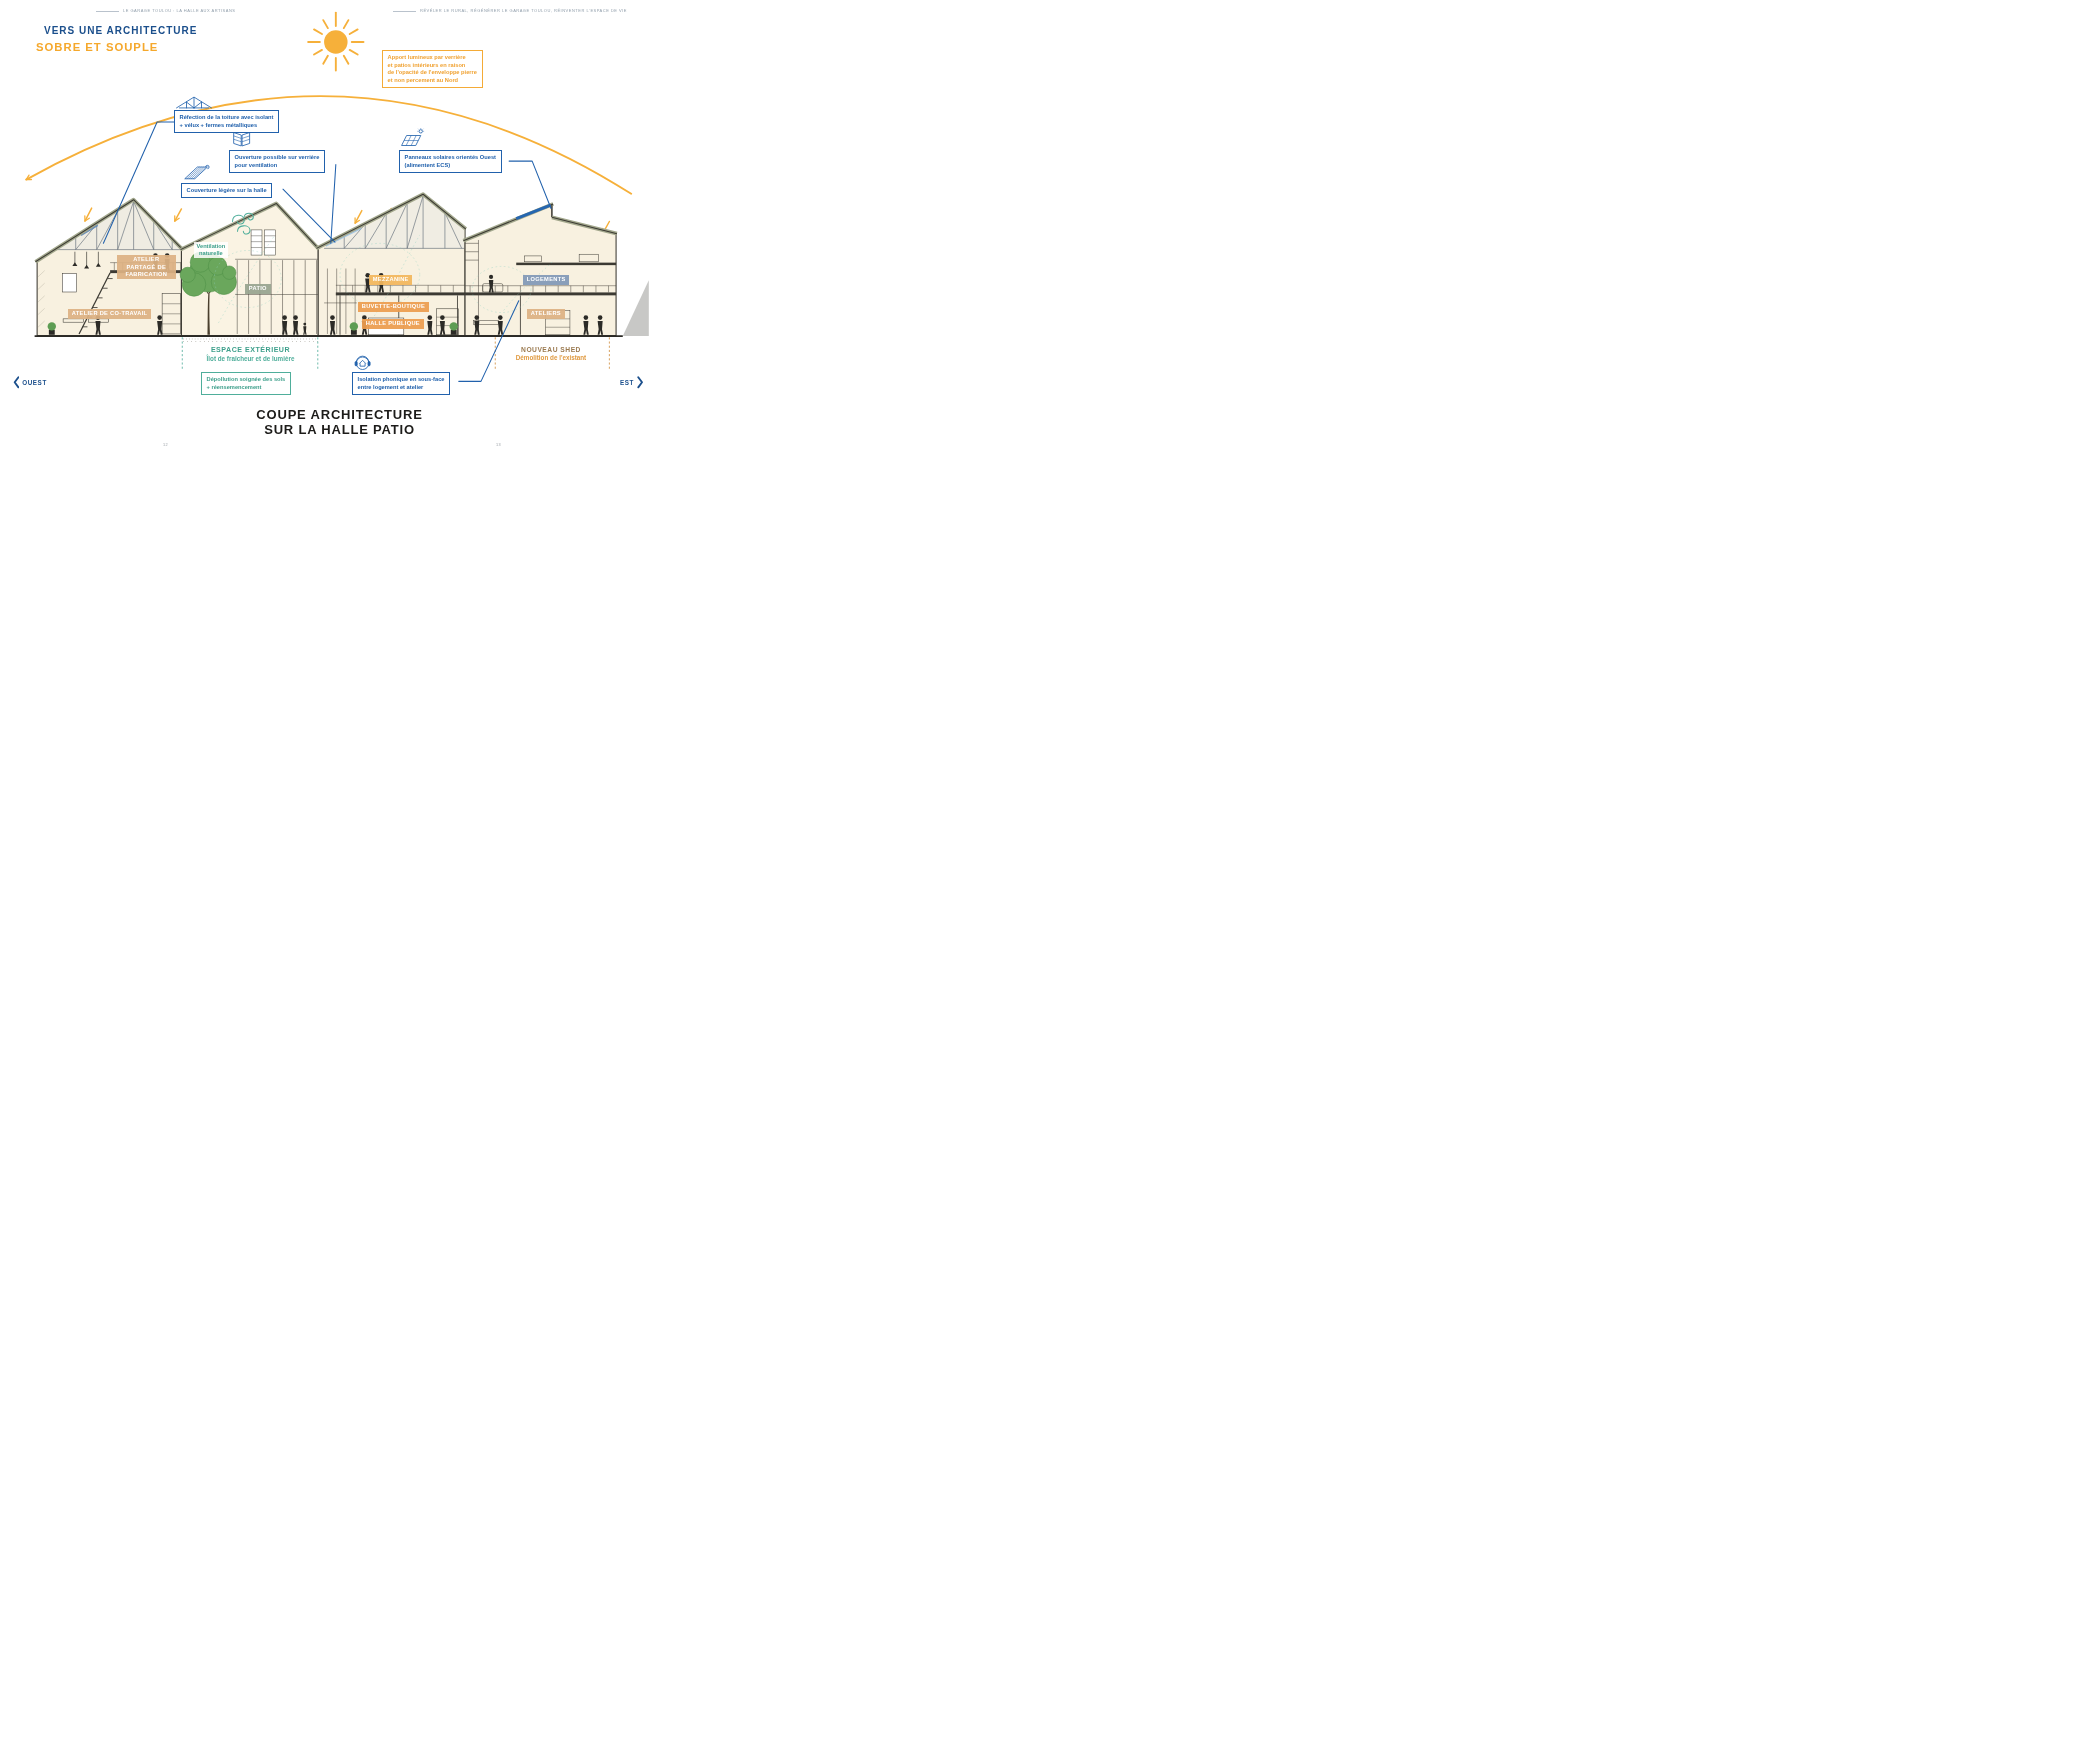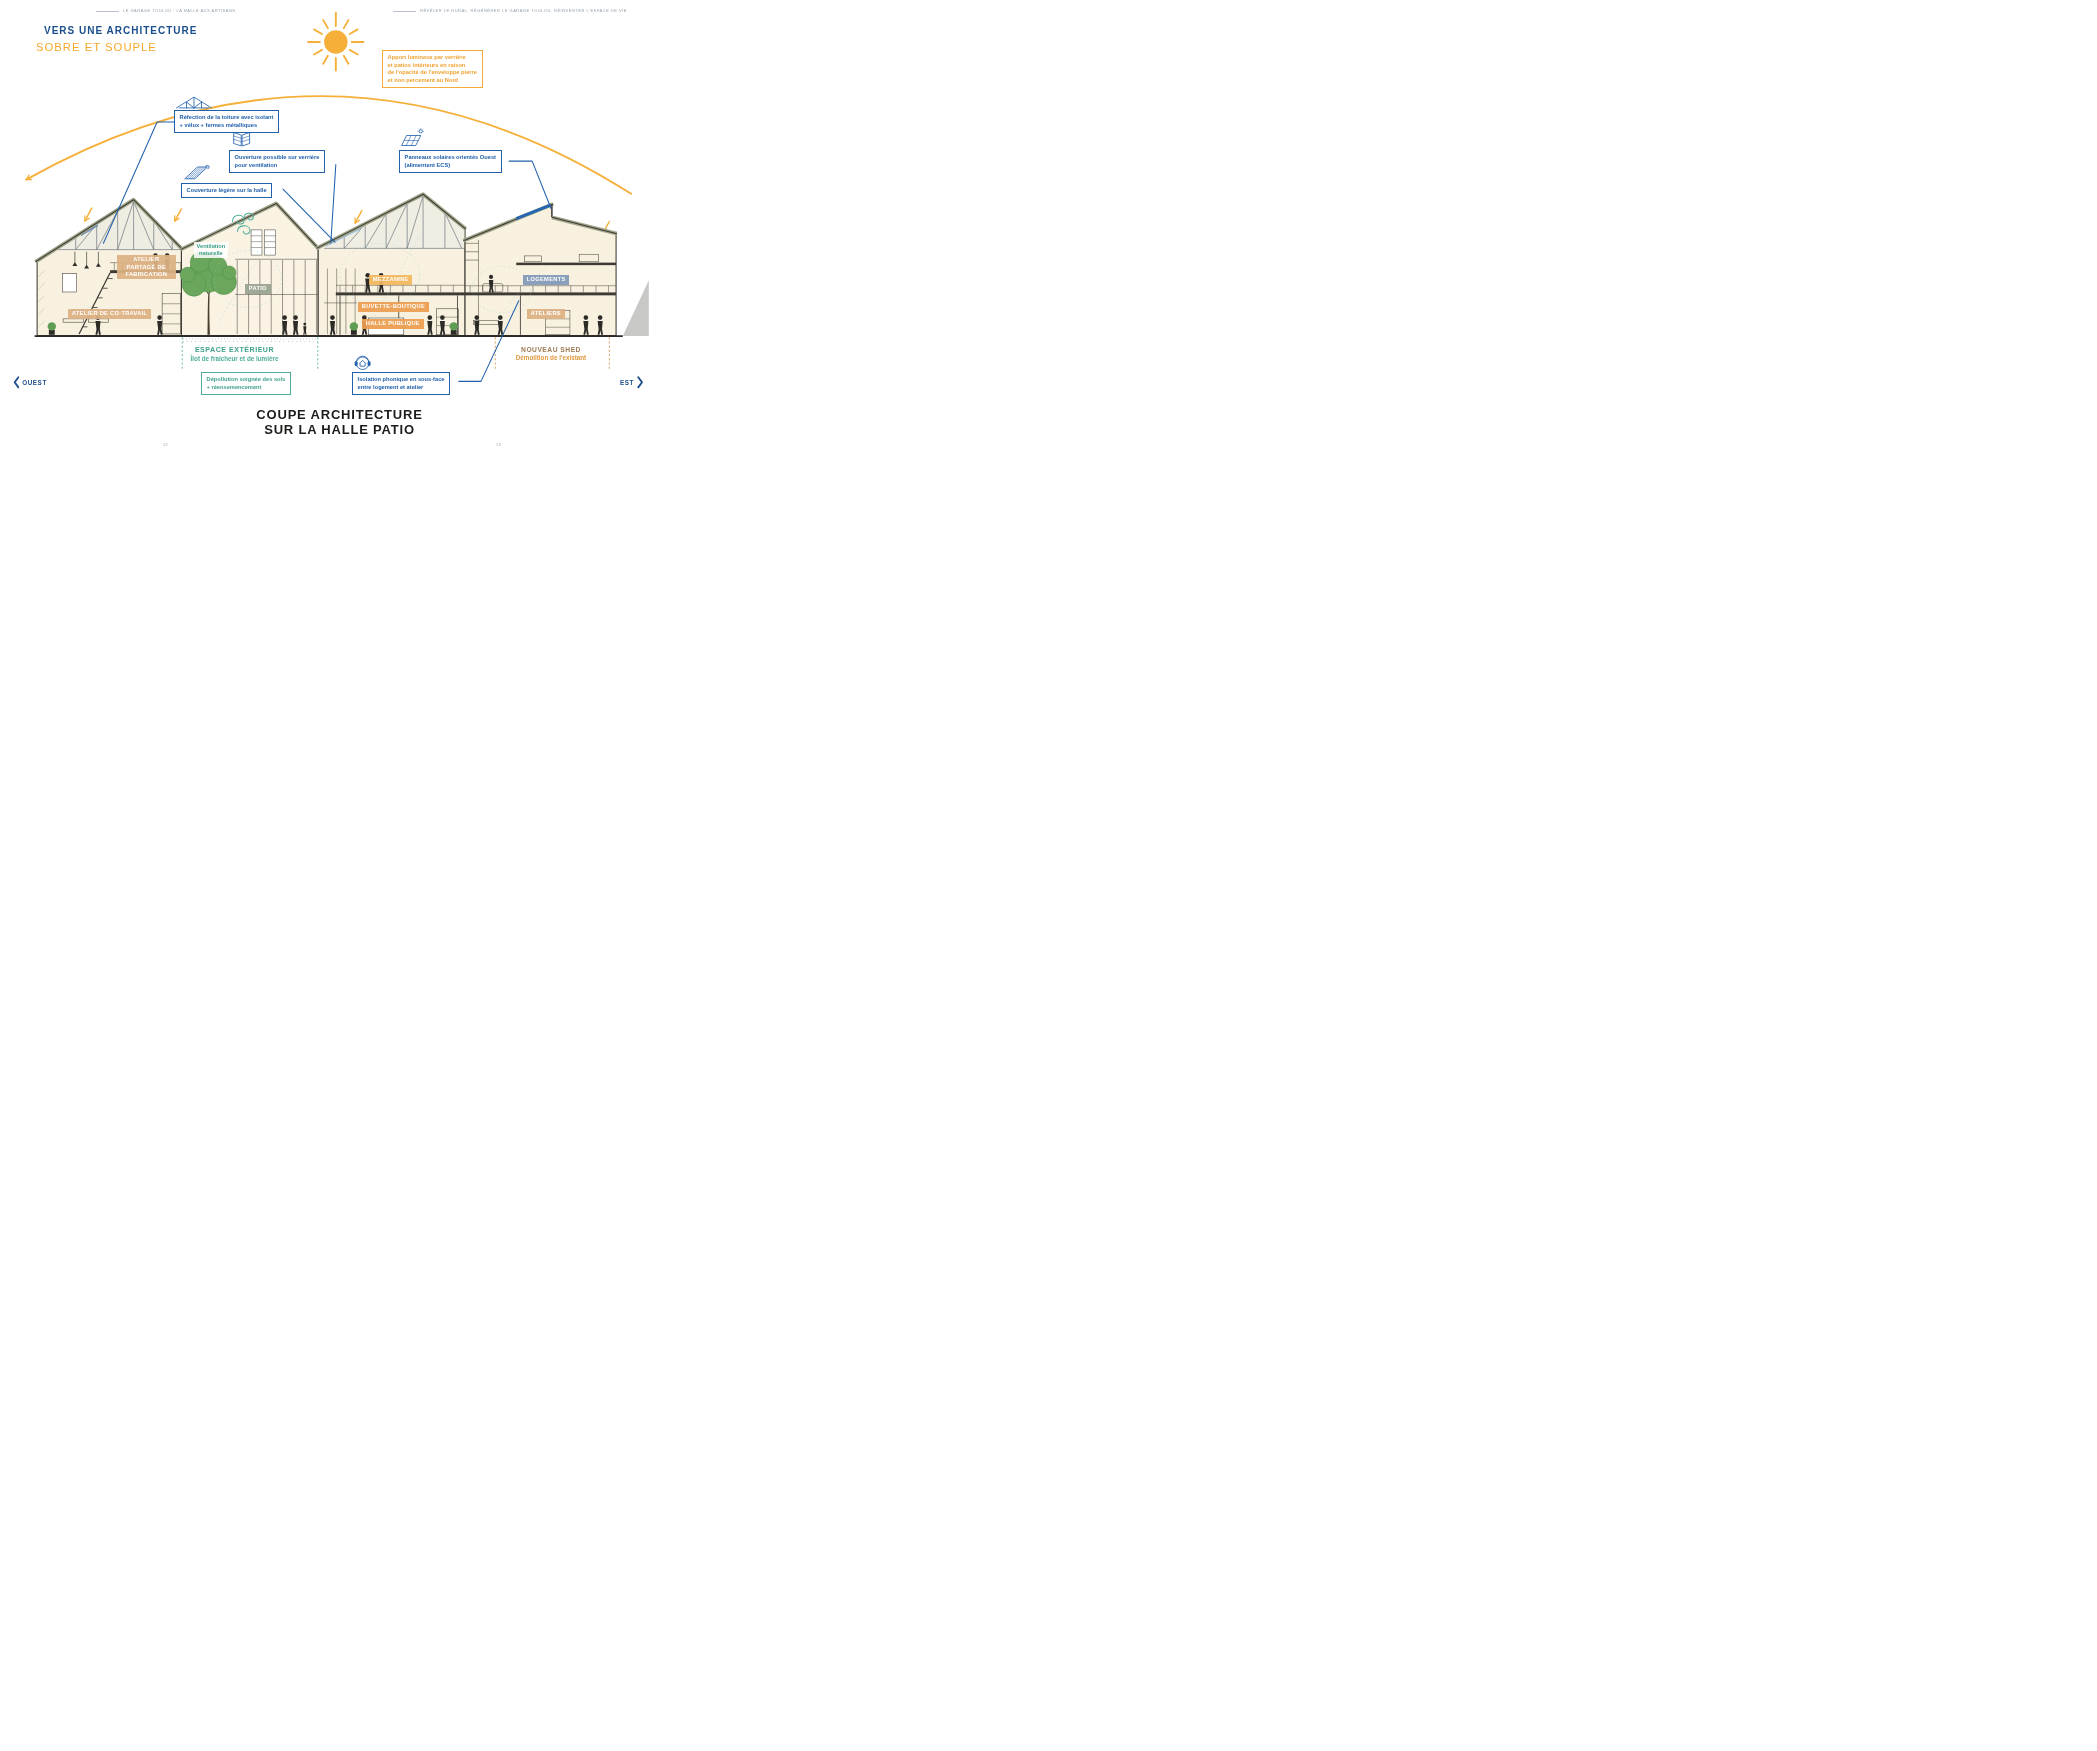--- a/index.html
+++ b/index.html
@@ -5,38 +5,38 @@
   html,body{margin:0;padding:0;background:#ffffff;}
   body{font-family:"Liberation Sans", sans-serif;}
   .page{position:relative;width:649px;height:451px;background:#ffffff;overflow:hidden;}
   svg{display:block;}
   .drawing{position:absolute;left:0;top:0;z-index:1;}
 
   .pagehead{position:absolute;top:8.4px;font-size:4px;letter-spacing:0.5px;color:#93a0ad;z-index:2;white-space:nowrap;}
   .headline{position:absolute;top:11px;height:0.4px;background:#b9c2cc;z-index:2;}
 
   .title1{position:absolute;left:44px;top:25px;color:#1b4f8c;font-size:10px;font-weight:700;letter-spacing:1px;z-index:2;}
-  .title2{position:absolute;left:36px;top:41px;color:#f5a82c;font-size:11.3px;font-weight:400;letter-spacing:1px;z-index:2;}
+  .title2{position:absolute;left:36px;top:41px;color:#f5a82c;font-size:11.3px;font-weight:700;letter-spacing:1px;z-index:2;}
 
   .note{position:absolute;background:#ffffff;font-weight:700;font-size:5.7px;line-height:1.34;padding:2.9px 4.6px;white-space:pre-line;z-index:3;}
   .note-blue{border:1px solid #2161ac;color:#2161ac;}
   .note-orange{border:1.3px solid #f4ab37;color:#f0a232;}
   .note-teal{border:1px solid #4fae9b;color:#3fa08c;}
 
   .vent-label{position:absolute;left:194px;top:242px;color:#3fa08c;font-weight:700;font-size:5.7px;line-height:1.3;text-align:center;white-space:pre-line;background:rgba(255,255,255,.85);padding:0.8px 2.5px;z-index:3;}
 
   .zone{position:absolute;color:#ffffff;font-weight:700;font-size:5.7px;letter-spacing:0.3px;padding:1.3px 3.8px;line-height:1.28;text-align:center;z-index:3;white-space:nowrap;}
   .zone.wrap{white-space:normal;}
   .z-tan{background:rgba(221,177,131,.93);}
   .z-sage{background:rgba(151,164,143,.92);}
   .z-amber{background:rgba(242,183,94,.94);}
   .z-orange{background:rgba(236,157,80,.94);}
   .z-slate{background:rgba(131,153,183,.94);}
 
-  .exterior{position:absolute;left:167px;top:346px;width:135px;text-align:center;z-index:3;}
+  .exterior{position:absolute;left:183px;top:346px;width:135px;text-align:center;z-index:3;}
   .exterior .t1{color:#3fa08c;font-weight:800;font-size:7.1px;letter-spacing:0.5px;}
   .exterior .t2{color:#4fae9b;font-weight:700;font-size:6.3px;margin-top:1.3px;}
 
   .shedlbl{position:absolute;left:490px;top:346px;width:122px;text-align:center;z-index:3;}
   .shedlbl .t1{color:#9b7a50;font-weight:800;font-size:6.7px;letter-spacing:0.5px;}
   .shedlbl .t2{color:#e09a40;font-weight:700;font-size:6.3px;margin-top:1.3px;}
 
   .dir{position:absolute;top:376px;display:flex;align-items:center;gap:2.9px;color:#1b4f8c;font-weight:800;font-size:6.3px;letter-spacing:0.6px;z-index:3;}
 
   .caption{position:absolute;left:180px;top:407px;width:319px;text-align:center;color:#1d1c1a;font-weight:800;font-size:13px;letter-spacing:0.8px;line-height:1.18;z-index:3;}

